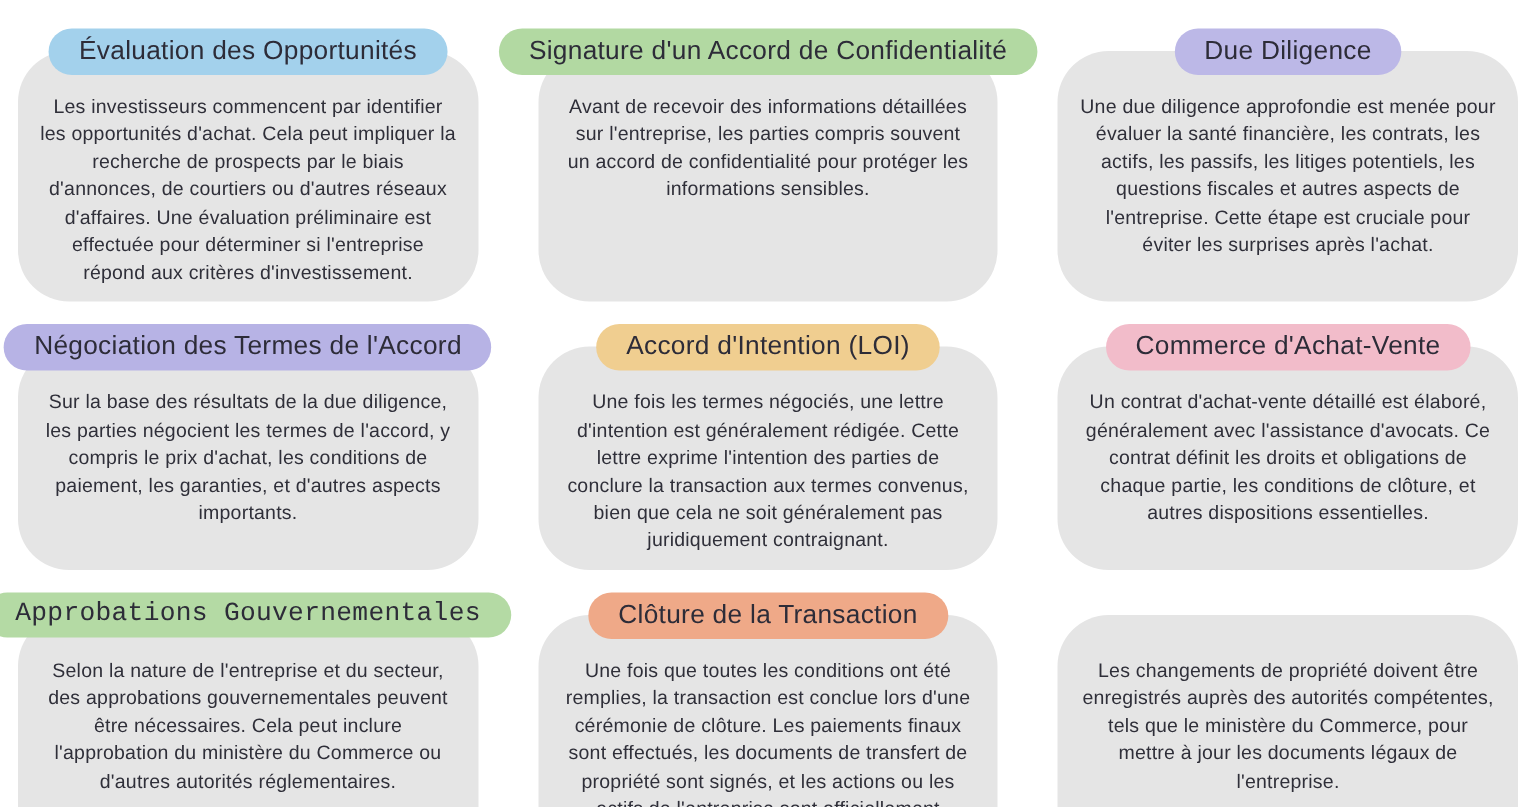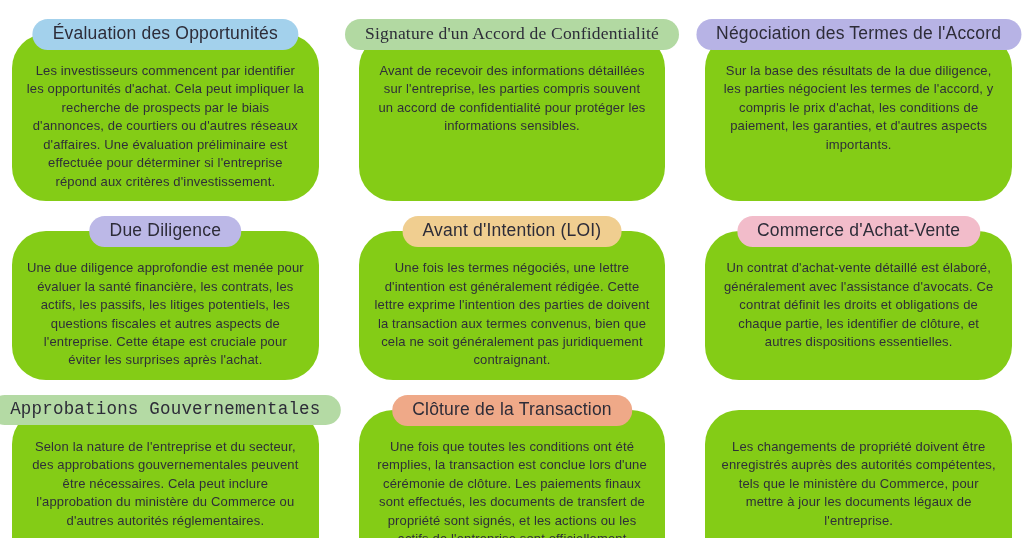--- a/index.html
+++ b/index.html
@@ -20,21 +20,21 @@
     display: grid;
     grid-template-columns: repeat(3, 1fr);
     column-gap: 40px;
     row-gap: 30px;
     padding: 34px 12px 14px 12px;
     width: 100%;
     height: 100%;
   }
   .card {
     position: relative;
-    background: #84cc16;
+    background: #e5e5e5;
     border-radius: 34px;
     padding: 24px 14px 10px 14px;
     text-align: center;
     display: flex;
     align-items: flex-start;
     justify-content: center;
   }
   .pill {
     position: absolute;
     top: -15px;
@@ -62,42 +62,42 @@
 
 <div class="canvas">
   <div class="grid">
 
     <div class="card">
       <div class="pill" style="background: rgb(163, 209, 236);">Évaluation des Opportunités</div>
       <div class="body-text">Les investisseurs commencent par identifier les opportunités d'achat. Cela peut impliquer la recherche de prospects par le biais d'annonces, de courtiers ou d'autres réseaux d'affaires. Une évaluation préliminaire est effectuée pour déterminer si l'entreprise répond aux critères d'investissement.</div>
     </div>
 
     <div class="card">
-      <div class="pill" style="background: rgb(178, 217, 162); font-family: Liberation Serif, serif;">Signature d'un Accord de Confidentialité</div>
+      <div class="pill" style="background: rgb(178, 217, 162);">Signature d'un Accord de Confidentialité</div>
       <div class="body-text" style="max-width: 272px;">Avant de recevoir des informations détaillées sur l'entreprise, les parties compris souvent un accord de confidentialité pour protéger les informations sensibles.</div>
+    </div>
+
+    <div class="card">
+      <div class="pill" style="background: rgb(188, 184, 231);">Due Diligence</div>
+      <div class="body-text">Une due diligence approfondie est menée pour évaluer la santé financière, les contrats, les actifs, les passifs, les litiges potentiels, les questions fiscales et autres aspects de l'entreprise. Cette étape est cruciale pour éviter les surprises après l'achat.</div>
     </div>
 
     <div class="card">
       <div class="pill" style="background: rgb(183, 179, 229);">Négociation des Termes de l'Accord</div>
       <div class="body-text" style="max-width: 276px;">Sur la base des résultats de la due diligence, les parties négocient les termes de l'accord, y compris le prix d'achat, les conditions de paiement, les garanties, et d'autres aspects importants.</div>
     </div>
 
     <div class="card">
-      <div class="pill" style="background: rgb(188, 184, 231);">Due Diligence</div>
-      <div class="body-text">Une due diligence approfondie est menée pour évaluer la santé financière, les contrats, les actifs, les passifs, les litiges potentiels, les questions fiscales et autres aspects de l'entreprise. Cette étape est cruciale pour éviter les surprises après l'achat.</div>
-    </div>
-
-    <div class="card">
-      <div class="pill" style="background: rgb(240, 206, 144);">Avant d'Intention (LOI)</div>
-      <div class="body-text" style="max-width: 292px;">Une fois les termes négociés, une lettre d'intention est généralement rédigée. Cette lettre exprime l'intention des parties de doivent la transaction aux termes convenus, bien que cela ne soit généralement pas juridiquement contraignant.</div>
+      <div class="pill" style="background: rgb(240, 206, 144);">Accord d'Intention (LOI)</div>
+      <div class="body-text" style="max-width: 292px;">Une fois les termes négociés, une lettre d'intention est généralement rédigée. Cette lettre exprime l'intention des parties de conclure la transaction aux termes convenus, bien que cela ne soit généralement pas juridiquement contraignant.</div>
     </div>
 
     <div class="card">
       <div class="pill" style="background: rgb(242, 188, 202);">Commerce d'Achat-Vente</div>
-      <div class="body-text">Un contrat d'achat-vente détaillé est élaboré, généralement avec l'assistance d'avocats. Ce contrat définit les droits et obligations de chaque partie, les identifier de clôture, et autres dispositions essentielles.</div>
+      <div class="body-text">Un contrat d'achat-vente détaillé est élaboré, généralement avec l'assistance d'avocats. Ce contrat définit les droits et obligations de chaque partie, les conditions de clôture, et autres dispositions essentielles.</div>
     </div>
 
     <div class="card">
       <div class="pill" style="background: rgb(180, 218, 164); font-family: Liberation Mono, monospace;">Approbations Gouvernementales</div>
       <div class="body-text" style="max-width: 288px;">Selon la nature de l'entreprise et du secteur, des approbations gouvernementales peuvent être nécessaires. Cela peut inclure l'approbation du ministère du Commerce ou d'autres autorités réglementaires.</div>
     </div>
 
     <div class="card">
       <div class="pill" style="background: rgb(239, 169, 136);">Clôture de la Transaction</div>
       <div class="body-text" style="max-width: 312px;">Une fois que toutes les conditions ont été remplies, la transaction est conclue lors d'une cérémonie de clôture. Les paiements finaux sont effectués, les documents de transfert de propriété sont signés, et les actions ou les actifs de l'entreprise sont officiellement transférés à l'acheteur.</div>

